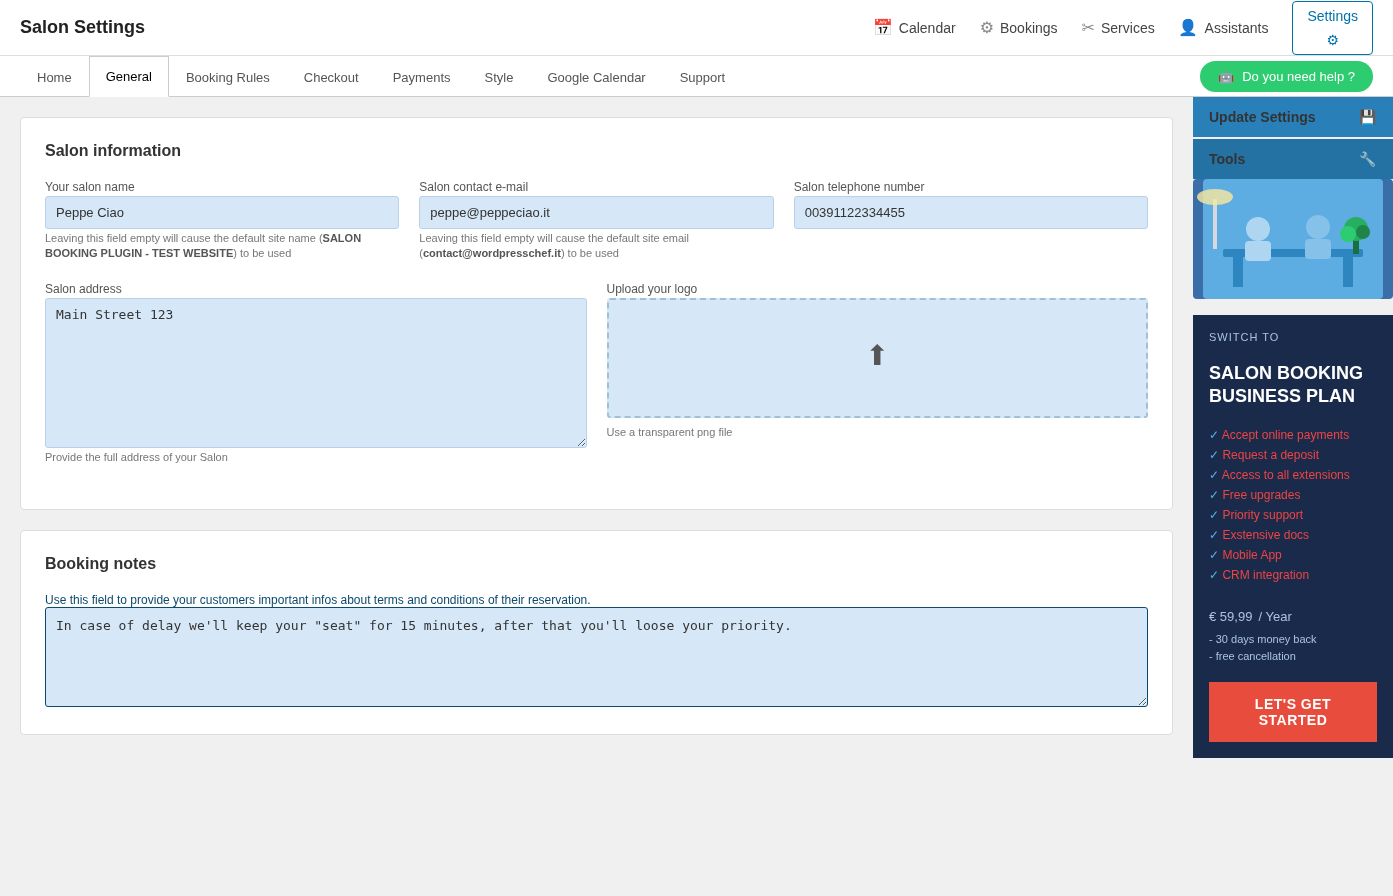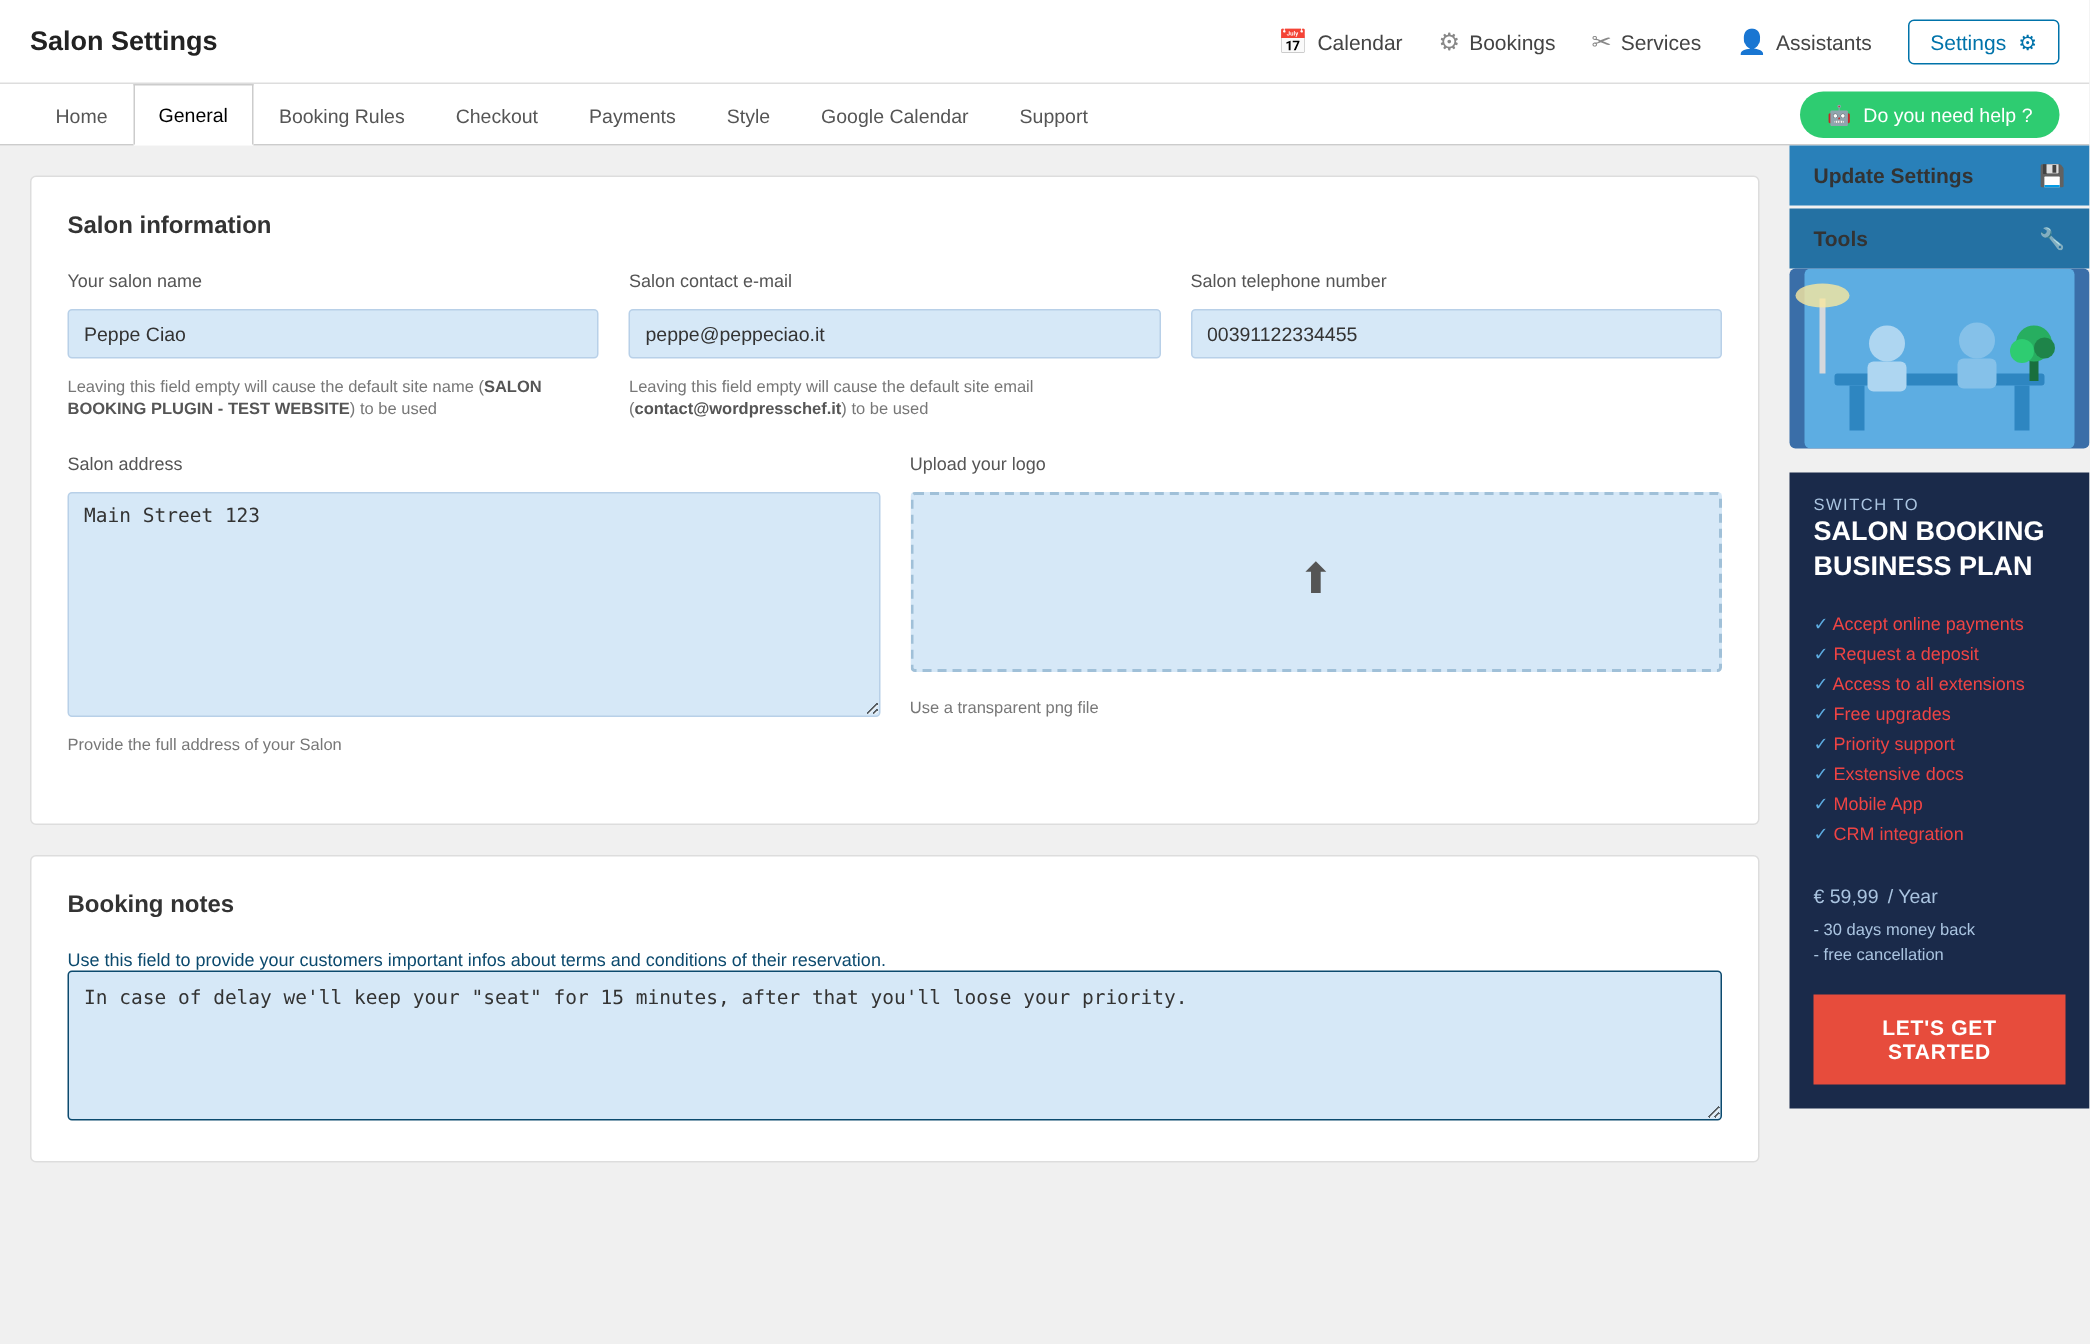--- a/index.html
+++ b/index.html
@@ -4,40 +4,40 @@
   <style>
     * { box-sizing: border-box; margin: 0; padding: 0; }
     body { font-family: -apple-system, BlinkMacSystemFont, 'Segoe UI', Arial, sans-serif; font-size: 13px; background: #f0f0f0; color: #333; }
 
     
     .header { background: #fff; padding: 0 20px; display: flex; align-items: center; height: 56px; border-bottom: 1px solid #ddd; }
     .header-title { font-size: 18px; font-weight: 700; color: #222; flex: 1; }
     .header-nav { display: flex; align-items: center; gap: 24px; }
     .nav-item { display: flex; align-items: center; gap: 6px; font-size: 14px; color: #444; cursor: pointer; }
     .nav-icon { font-size: 16px; color: #888; }
-    .settings-btn { display: flex; align-items: center; gap: 8px; border: 1px solid #0073aa; border-radius: 4px; padding: 6px 14px; color: #0073aa; font-size: 14px; cursor: pointer; background: #fff; }
+    .settings-btn { display: flex; align-items: center; gap: 8px; border: 1px solid #0073aa; border-radius: 4px; padding: 6px 14px; color: #0073aa; font-size: 14px; cursor: pointer; background: #fff; flex-direction: column; }
 
     
     .tab-bar { background: #fff; padding: 0 20px; display: flex; align-items: center; border-bottom: 1px solid #ccc; gap: 0; }
     .tab-item { padding: 12px 16px; font-size: 13px; color: #555; cursor: pointer; border: 1px solid transparent; border-bottom: none; margin-bottom: -1px; background: transparent; }
     .tab-item.active { border: 1px solid #ccc; border-bottom: 1px solid #fff; background: #fff; color: #000; font-weight: 500; }
     .help-btn { margin-left: auto; background: #2ecc71; color: #fff; border: none; border-radius: 20px; padding: 8px 18px; font-size: 13px; cursor: pointer; display: flex; align-items: center; gap: 8px; }
 
     
     .main-layout { display: flex; min-height: calc(100vh - 100px); }
     .content-area { flex: 1; padding: 20px; overflow-y: auto; }
     .sidebar { width: 200px; min-width: 200px; }
 
     
     .section-card { background: #fff; border: 1px solid #ddd; border-radius: 4px; padding: 24px; margin-bottom: 20px; }
     .section-title { font-size: 16px; font-weight: 600; color: #333; margin-bottom: 20px; }
 
     
     .form-row { display: flex; gap: 20px; margin-bottom: 20px; }
-    .form-group { flex: 1; display: flex; flex-direction: column; gap: 12px; }
+    .form-group { flex: 1; display: flex; flex-direction: column; gap: 2px; }
     .form-label { font-size: 12px; color: #555; font-weight: 500; }
     .form-input { background: #d6e8f7; border: 1px solid #b8d0e8; border-radius: 3px; padding: 8px 10px; font-size: 13px; color: #333; }
     .form-hint { font-size: 11px; color: #777; line-height: 1.4; }
     .form-hint strong { font-weight: 600; color: #555; }
 
     textarea.form-input { resize: vertical; min-height: 120px; }
 
     
     .address-row { display: flex; gap: 20px; margin-bottom: 20px; }
     .address-group { flex: 1; }
@@ -47,21 +47,21 @@
     .upload-area { background: #d6e8f7; border: 2px dashed #a0c0d8; border-radius: 3px; height: 120px; display: flex; flex-direction: column; align-items: center; justify-content: center; cursor: pointer; }
     .upload-icon { font-size: 28px; color: #555; margin-bottom: 4px; }
     .upload-hint { font-size: 11px; color: #777; margin-top: 6px; }
     .sidebar-btn { display: flex; align-items: center; justify-content: space-between; padding: 12px 16px; font-size: 14px; font-weight: 600; cursor: pointer; }
     .sidebar-btn.update { background: #2980b9; }
     .sidebar-btn.tools { background: #2471a3; margin-top: 2px; }
 
     
     .promo-panel { background: #1a2a4a; color: #fff; padding: 16px; }
     .promo-image { width: 100%; height: 120px; background: #3a6ea8; border-radius: 4px; margin-bottom: 16px; overflow: hidden; display: flex; align-items: center; justify-content: center; }
-    .promo-switch { font-size: 11px; color: #aac4e0; letter-spacing: 1px; text-transform: uppercase; margin-bottom: 0; }
+    .promo-switch { font-size: 11px; color: #aac4e0; letter-spacing: 1px; text-transform: uppercase; margin-bottom: 19px; }
     .promo-title { font-size: 18px; font-weight: 700; color: #fff; line-height: 1.3; margin-bottom: 16px; }
     .promo-features { list-style: none; padding: 0; margin-bottom: 16px; }
     .promo-features li { font-size: 12px; color: #ef4444; padding: 3px 0; }
     .promo-features li::before { content: "✓ "; color: #5dade2; }
     .promo-price { font-size: 22px; font-weight: 700; color: #fff; margin-bottom: 4px; }
     .promo-price span { font-size: 13px; font-weight: 400; color: #aac4e0; }
     .promo-note { font-size: 11px; color: #aac4e0; margin-bottom: 16px; line-height: 1.6; }
     .promo-cta { background: #e74c3c; color: #fff; border: none; width: 100%; padding: 14px; font-size: 14px; font-weight: 700; cursor: pointer; letter-spacing: 0.5px; text-transform: uppercase; }
 
     

